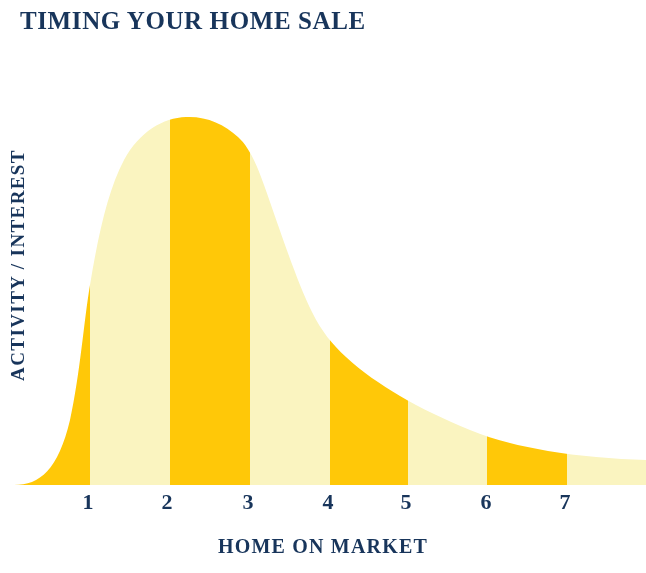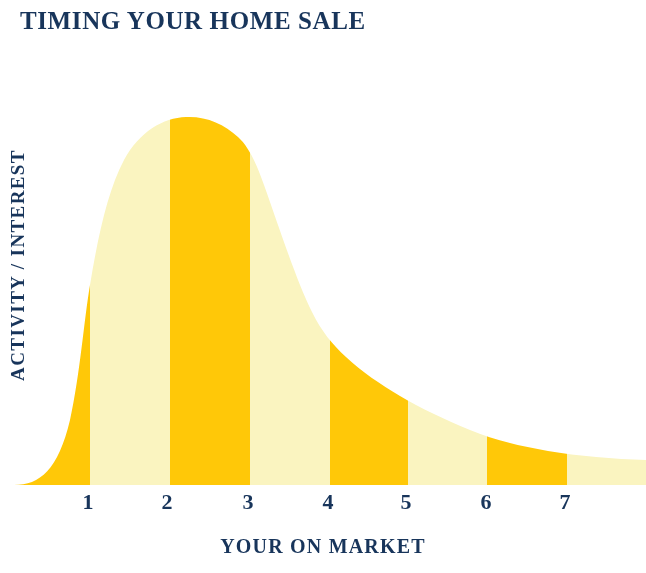--- a/index.html
+++ b/index.html
@@ -159,15 +159,15 @@
   <div class="xticks">
     <div class="xtick" style="left:88px">1</div>
     <div class="xtick" style="left:167px">2</div>
     <div class="xtick" style="left:248px">3</div>
     <div class="xtick" style="left:328px">4</div>
     <div class="xtick" style="left:406px">5</div>
     <div class="xtick" style="left:486px">6</div>
     <div class="xtick" style="left:565px">7</div>
   </div>
 
-  <div class="xlabel">YOUR ON MARKET</div>
+  <div class="xlabel">HOME ON MARKET</div>
 
 </div>
 
 </body></html>

